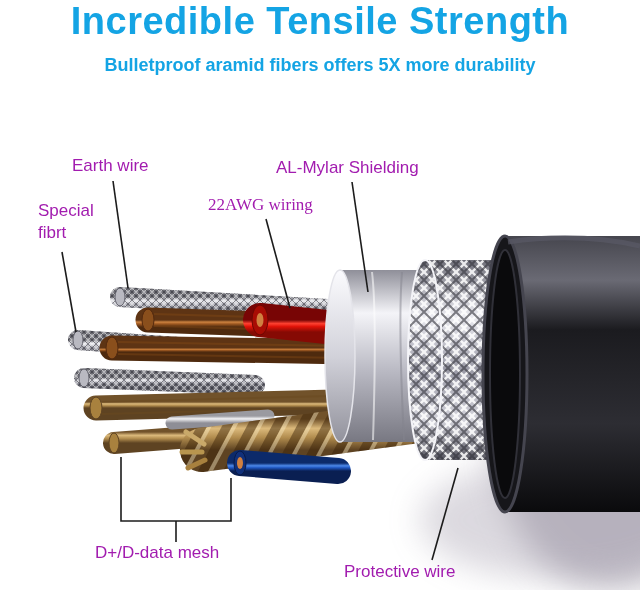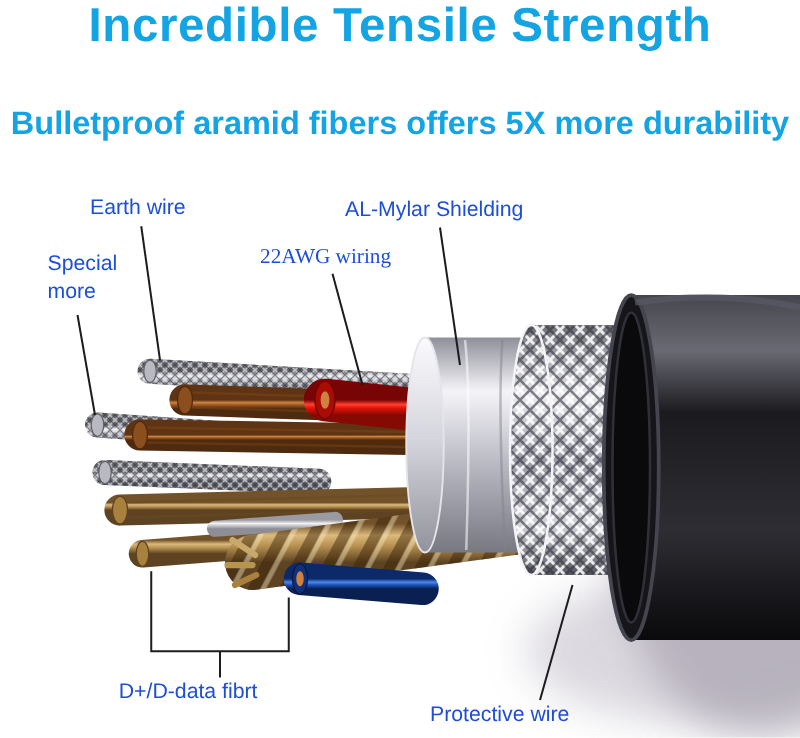--- a/index.html
+++ b/index.html
@@ -13,28 +13,27 @@
   .title {
     position:absolute; top:0px; left:0; width:640px;
     text-align:center;
     font-size:38px; font-weight:bold;
     color:#14a4e4;
     letter-spacing:0.5px;
   }
   .subtitle {
     position:absolute; top:55px; left:0; width:640px;
     text-align:center;
-    font-size:26px; font-weight:bold;
+    font-size:18px; font-weight:bold;
     color:#14a4e4;
-    margin-top:28px;
   }
   .diagram-label {
     position:absolute;
     font-size:17px;
-    color:#1d4ed8;
+    color:#a21caf;
     white-space:nowrap;
   }
   .label-earth   { left:72px;  top:156px; }
   .label-special { left:38px;  top:200px; width:76px; text-align:left; white-space:normal; line-height:22px; }
   .label-awg     { left:208px; top:195px;font-family:Liberation Serif, serif; }
   .label-mylar   { left:276px; top:158px; }
   .label-data    { left:95px;  top:543px; }
   .label-mesh    { left:344px; top:562px; }
   svg.cable { position:absolute; top:0; left:0; }
 </style>
@@ -227,18 +226,18 @@
     <path d="M176 521 L176 542"></path>
   </g>
 </svg>
 
 <div class="title">Incredible Tensile Strength</div>
 <div class="subtitle">Bulletproof aramid fibers offers 5X more durability</div>
 
 <div class="diagram-label label-earth">Earth wire</div>
 <div class="diagram-label label-special">
   <span>Special</span><br>
-  <span>more</span>
+  <span>fibrt</span>
 </div>
 <div class="diagram-label label-awg">22AWG wiring</div>
 <div class="diagram-label label-mylar">AL-Mylar Shielding</div>
-<div class="diagram-label label-data">D+/D-data fibrt</div>
+<div class="diagram-label label-data">D+/D-data mesh</div>
 <div class="diagram-label label-mesh">Protective wire</div>
 
 </body></html>

